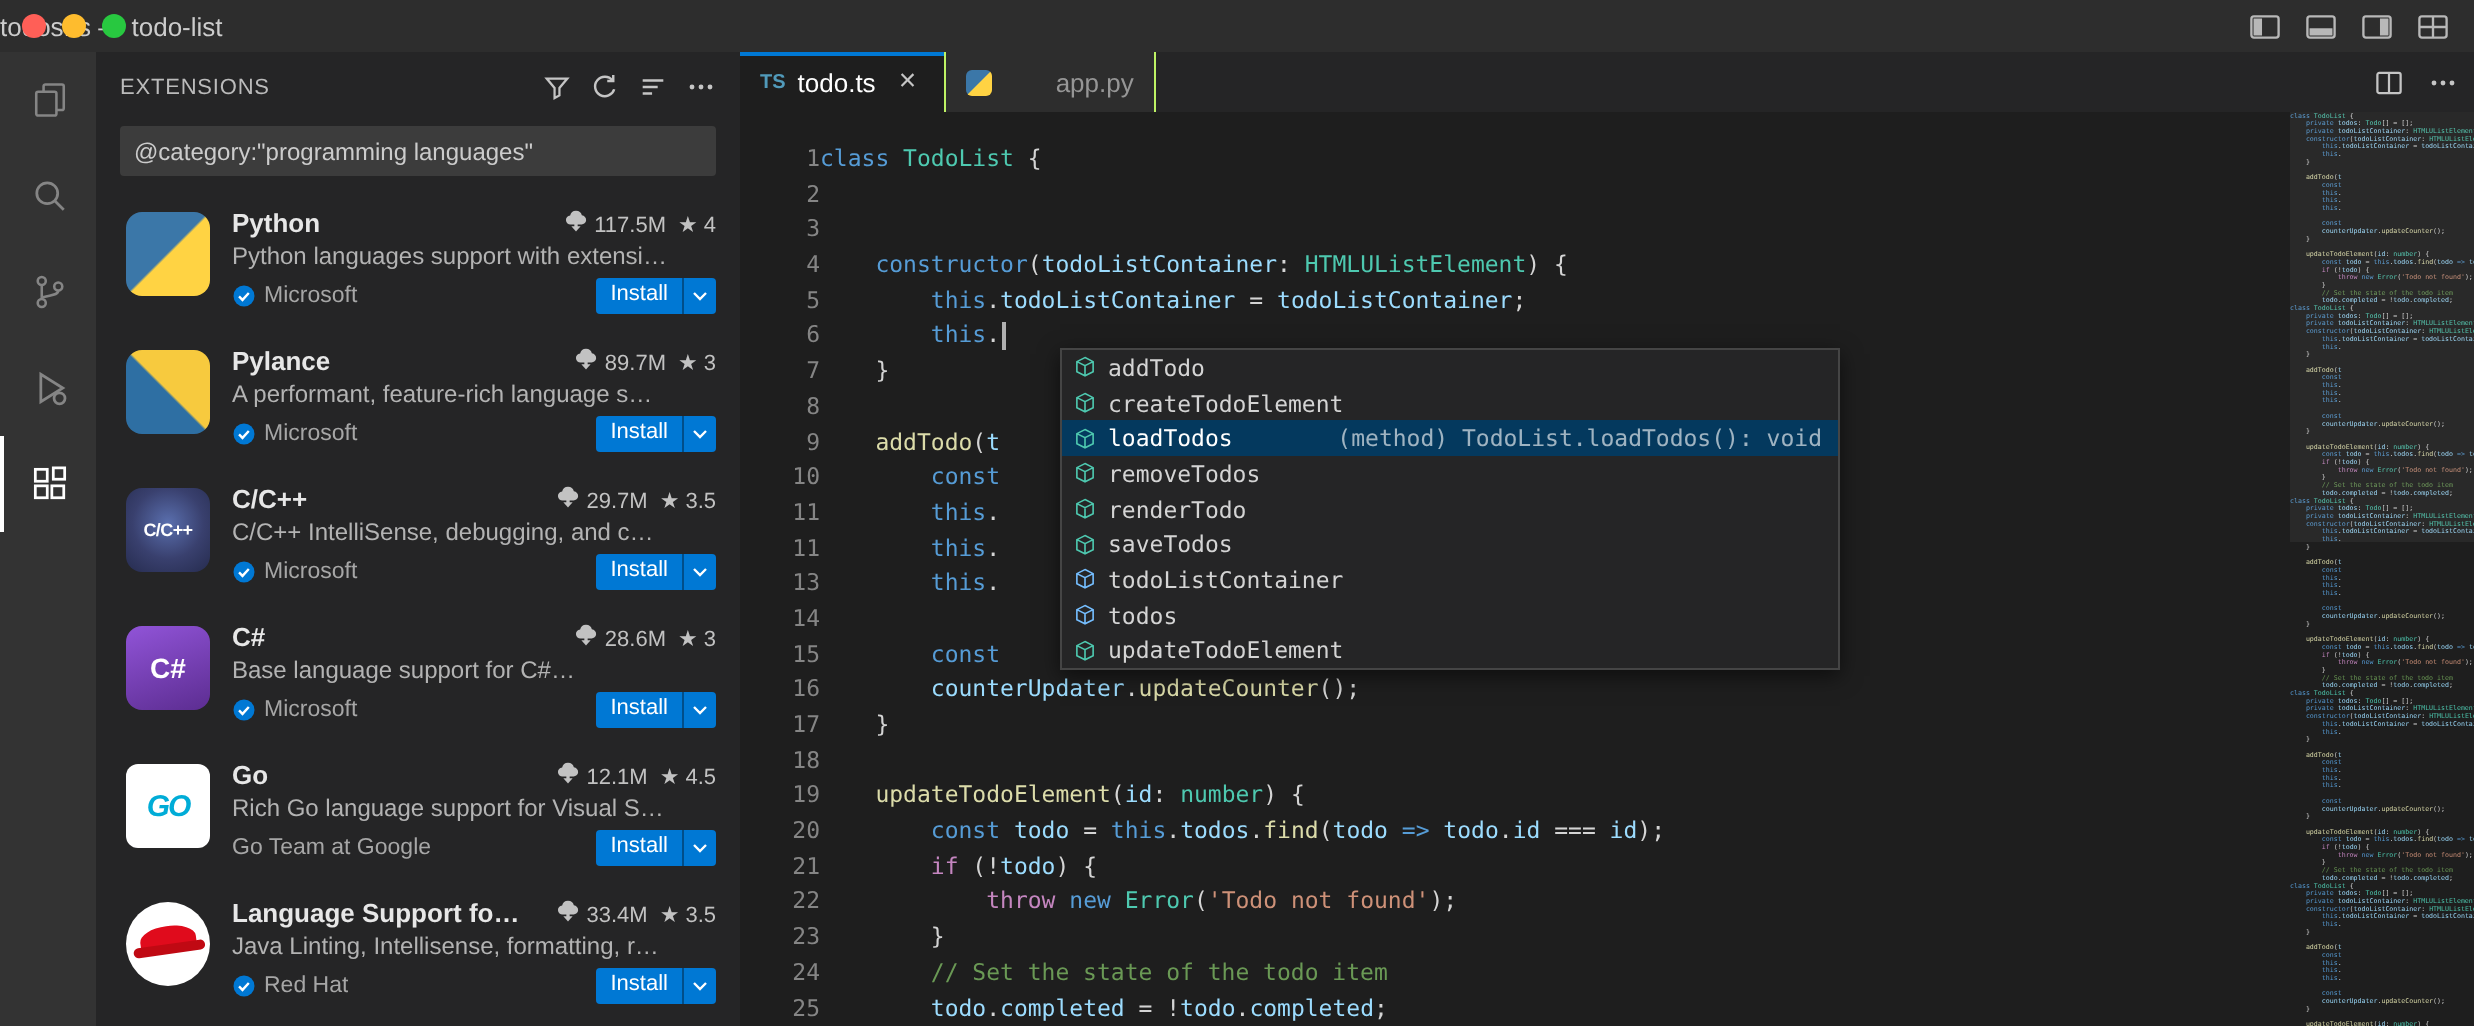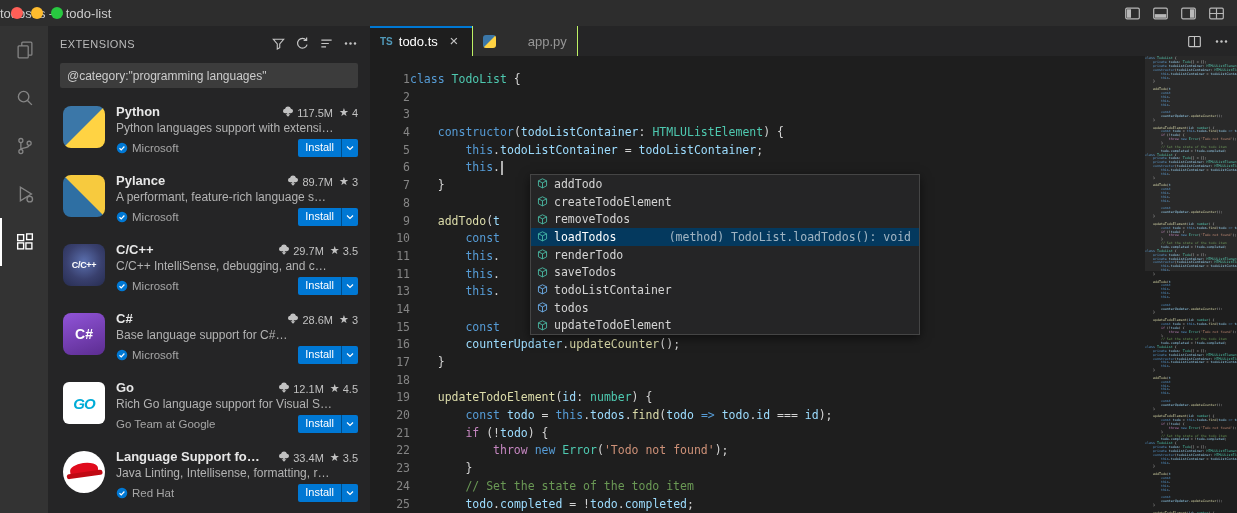--- a/index.html
+++ b/index.html
@@ -505,26 +505,26 @@
           <div class="code-line"><span class="ln">24</span><span class="code-text"><span class="tk-pl">        </span><span class="tk-com">// Set the state of the todo item</span></span></div>
           <div class="code-line"><span class="ln">25</span><span class="code-text"><span class="tk-pl">        </span><span class="tk-var">todo</span><span class="tk-pl">.</span><span class="tk-var">completed</span><span class="tk-pl"> = !</span><span class="tk-var">todo</span><span class="tk-pl">.</span><span class="tk-var">completed</span><span class="tk-pl">;</span></span></div>
         </div>
       <div class="suggest">
           <div class="sg-row"><span class="sg-icon"><svg width="13" height="13" viewBox="0 0 16 16">
                 <path fill="none" stroke="#4ec9b0" d="M8 2.2l5 2.5v6.2L8 13.4l-5-2.5V4.7z M3 4.7l5 2.5 5-2.5 M8 7.2v6.2"></path>
               </svg></span><span>addTodo</span></div>
           <div class="sg-row"><span class="sg-icon"><svg width="13" height="13" viewBox="0 0 16 16">
                 <path fill="none" stroke="#4ec9b0" d="M8 2.2l5 2.5v6.2L8 13.4l-5-2.5V4.7z M3 4.7l5 2.5 5-2.5 M8 7.2v6.2"></path>
               </svg></span><span>createTodoElement</span></div>
-          <div class="sg-row"><span class="sg-icon"><svg width="13" height="13" viewBox="0 0 16 16">
-                <path fill="none" stroke="#4ec9b0" d="M8 2.2l5 2.5v6.2L8 13.4l-5-2.5V4.7z M3 4.7l5 2.5 5-2.5 M8 7.2v6.2"></path>
-              </svg></span><span>removeTodos</span></div>
           <div class="sg-row selected"><span class="sg-icon"><svg width="13" height="13" viewBox="0 0 16 16">
                 <path fill="none" stroke="#4ec9b0" d="M8 2.2l5 2.5v6.2L8 13.4l-5-2.5V4.7z M3 4.7l5 2.5 5-2.5 M8 7.2v6.2"></path>
               </svg></span><span>loadTodos</span><span class="sg-detail">(method) TodoList.loadTodos(): void</span></div>
+          <div class="sg-row"><span class="sg-icon"><svg width="13" height="13" viewBox="0 0 16 16">
+                <path fill="none" stroke="#4ec9b0" d="M8 2.2l5 2.5v6.2L8 13.4l-5-2.5V4.7z M3 4.7l5 2.5 5-2.5 M8 7.2v6.2"></path>
+              </svg></span><span>removeTodos</span></div>
           <div class="sg-row"><span class="sg-icon"><svg width="13" height="13" viewBox="0 0 16 16">
                 <path fill="none" stroke="#4ec9b0" d="M8 2.2l5 2.5v6.2L8 13.4l-5-2.5V4.7z M3 4.7l5 2.5 5-2.5 M8 7.2v6.2"></path>
               </svg></span><span>renderTodo</span></div>
           <div class="sg-row"><span class="sg-icon"><svg width="13" height="13" viewBox="0 0 16 16">
                 <path fill="none" stroke="#4ec9b0" d="M8 2.2l5 2.5v6.2L8 13.4l-5-2.5V4.7z M3 4.7l5 2.5 5-2.5 M8 7.2v6.2"></path>
               </svg></span><span>saveTodos</span></div>
           <div class="sg-row"><span class="sg-icon"><svg width="13" height="13" viewBox="0 0 16 16">
                 <path fill="none" stroke="#75beff" d="M8 2.2l5 2.5v6.2L8 13.4l-5-2.5V4.7z M3 4.7l5 2.5 5-2.5 M8 7.2v6.2"></path>
               </svg></span><span>todoListContainer</span></div>
           <div class="sg-row"><span class="sg-icon"><svg width="13" height="13" viewBox="0 0 16 16">

